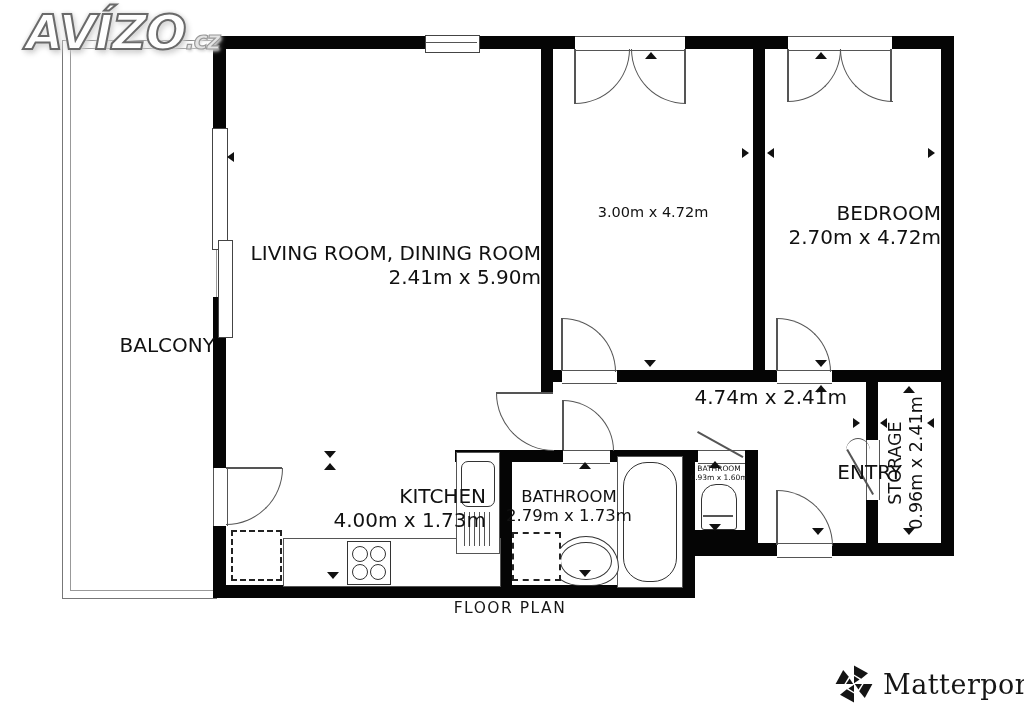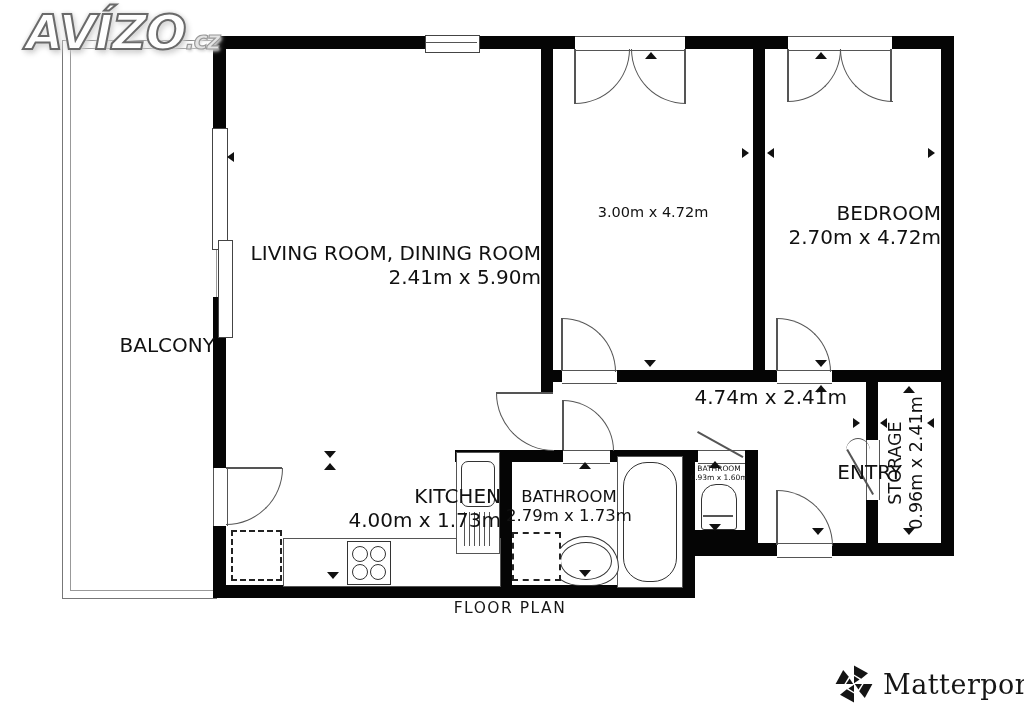--- a/index.html
+++ b/index.html
@@ -193,21 +193,21 @@
   <div class="room lbl-145" style="left:553px;top:204px;width:200px;">
     <div class="dm">3.00m x 4.72m</div>
   </div>
   <div class="room lbl-20" style="left:765px;top:202px;width:176px;">
     <div class="nm">BEDROOM</div>
     <div class="dm">2.70m x 4.72m</div>
   </div>
   <div class="room lbl-20" style="left:557px;top:386px;width:290px;">
     <div class="dm">4.74m x 2.41m</div>
   </div>
-  <div class="room lbl-20" style="left:239px;top:485px;width:262px;">
+  <div class="room lbl-20" style="left:224px;top:485px;width:262px;">
     <div class="nm">KITCHEN</div>
     <div class="dm">4.00m x 1.73m</div>
   </div>
   <div class="room lbl-165" style="left:500px;top:487px;width:138px;">
     <div class="nm">BATHROOM</div>
     <div class="dm">2.79m x 1.73m</div>
   </div>
   <div class="room lbl-75" style="left:688px;top:464px;width:62px;">
     <div class="nm">BATHROOM</div>
     <div class="dm">0.93m x 1.60m</div>

